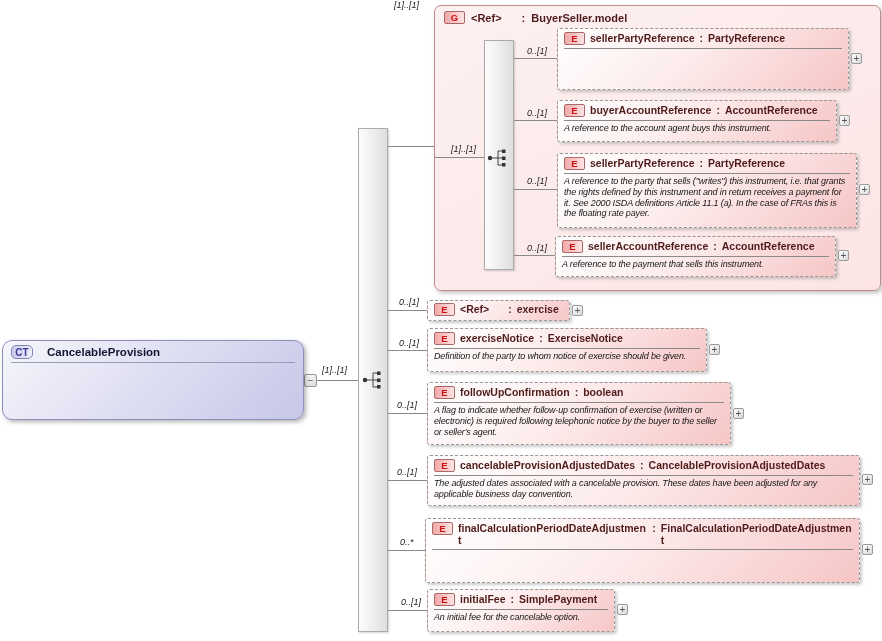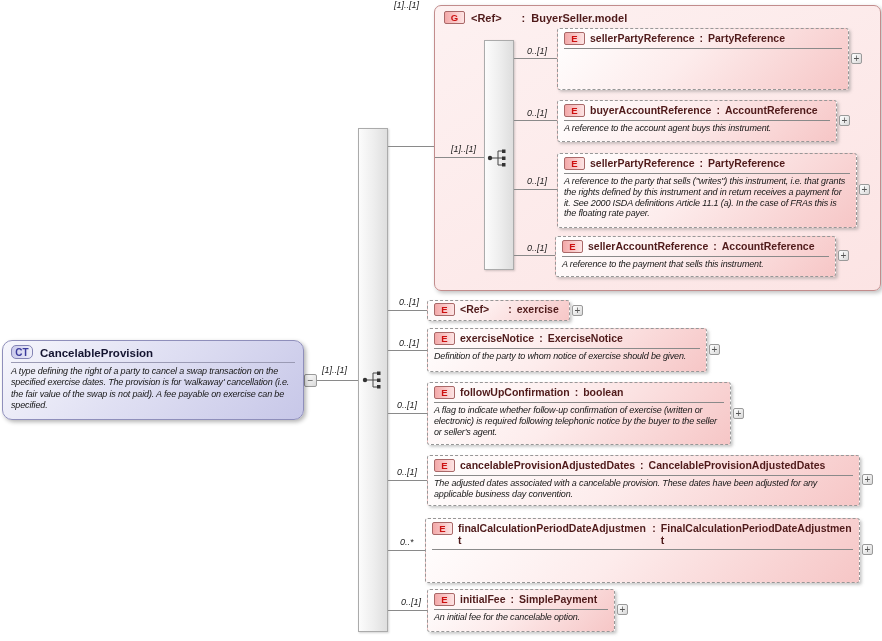--- a/index.html
+++ b/index.html
@@ -37,21 +37,21 @@
   .gbox{position:absolute;border:1px solid #c28c8c;border-radius:7px;box-sizing:border-box;
         background:linear-gradient(150deg,#fdf1f1 0%,#fce4e4 100%);
         box-shadow:2px 2px 4px rgba(0,0,0,0.25);}
   .ghead{display:flex;align-items:center;column-gap:6px;padding:5px 9px;font-weight:bold;font-size:11px;
          color:#4f1a1a;}
 
   
   .ctbox{position:absolute;border:1px solid #8f8fbb;border-radius:10px;box-sizing:border-box;overflow:hidden;
          background:linear-gradient(135deg,#f6f6fc 0%,#e0e0f3 45%,#c7c7e8 100%);
          box-shadow:2px 2px 4px rgba(0,0,0,0.3);padding:4px 8px;}
-  .cthead{display:flex;align-items:flex-end;column-gap:7px;font-weight:bold;font-size:11.5px;color:#141430;}
+  .cthead{display:flex;align-items:center;column-gap:14px;font-weight:bold;font-size:11.5px;color:#141430;}
   .ct-badge{flex:0 0 auto;width:22px;text-align:center;font-size:10px;font-weight:bold;line-height:13px;height:14px;
             color:#3c3c9c;border:1px solid #8484b4;border-radius:5px;box-sizing:border-box;
             background:linear-gradient(90deg,#cacaec,#efeff9);}
   .ctsep{border-top:1px solid #9a9ab4;margin:3px 0 3px;}
   .ctdesc{font-style:italic;font-size:9px;letter-spacing:-0.15px;color:#161616;line-height:1.25;}
 
   
   .plusbox,.minusbox{position:absolute;width:11px;height:11px;border:1px solid #9a9a9a;border-radius:2px;
         box-sizing:border-box;background:linear-gradient(135deg,#ffffff,#d9d9d9);color:#555;
         font-size:10px;line-height:8px;text-align:center;cursor:pointer;padding:0;}
@@ -108,21 +108,20 @@
   <div class="hline" style="left:514px;top:120px;width:43px;"></div>
   <div class="hline" style="left:514px;top:189px;width:43px;"></div>
   <div class="hline" style="left:514px;top:255px;width:41px;"></div>
 
   <div class="ctbox" style="left:2px;top:340px;width:302px;height:80px;">
     <div class="cthead">
       <span class="ct-badge">CT</span>
       <span>CancelableProvision</span>
     </div>
     <div class="ctsep"></div>
-    <div class="ctdesc">A type defining the right of a party to cancel a swap transaction on the specified exercise dates. The provision is for 'walkaway' cancellation (i.e. the fair value of the swap is not paid). A fee payable on exercise can be specified.</div>
   </div>
 
   <div class="card" style="left:527px;top:46px;">0..[1]</div>
   <div class="ebox" style="left:557px;top:28px;width:292px;height:62px;">
     <div class="ehead">
       <span class="badge e-badge">E</span>
       <span class="ename">sellerPartyReference</span>
       <span class="ecolon">:</span>
       <span class="etype">PartyReference</span>
     </div>

